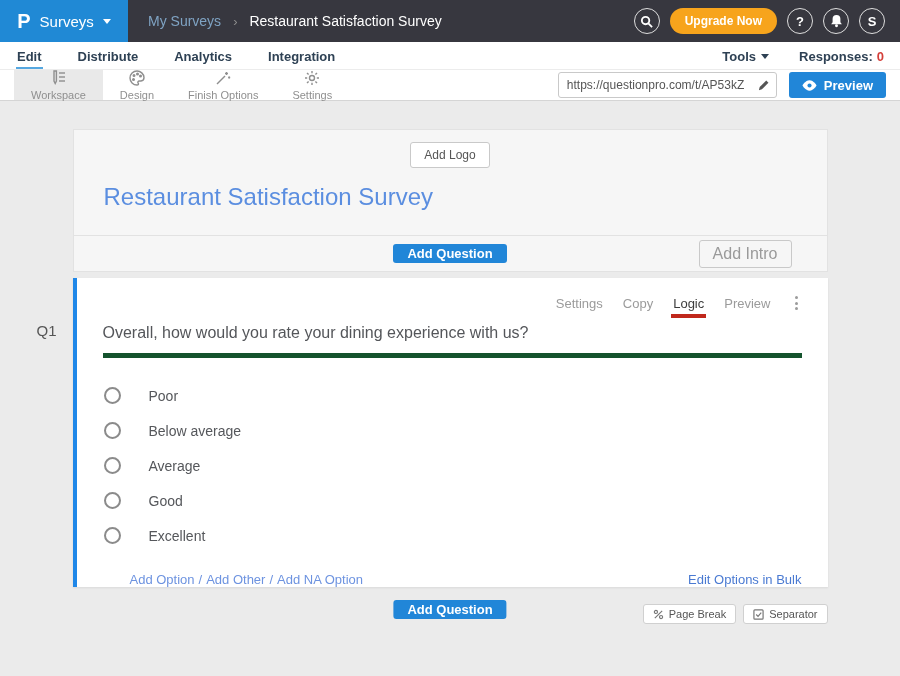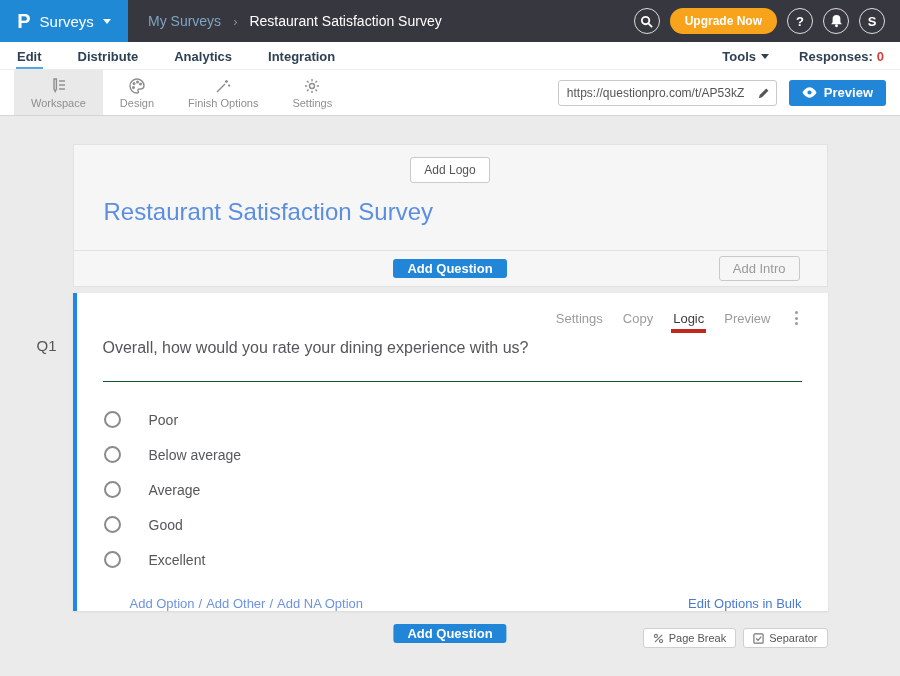--- a/index.html
+++ b/index.html
@@ -32,21 +32,21 @@
              padding:3px 1px 5px; cursor:pointer; }
   .nav-tab.active { border-bottom:2px solid #55a7e0; padding-bottom:3px; }
   .nav-right { margin-left:auto; display:flex; gap:30px; align-items:center;
                font-size:13px; font-weight:700; color:#2e4154; padding-bottom:5px; }
   .tools-btn { display:flex; align-items:center; gap:5px; cursor:pointer; }
   .tools-btn .caret-down { border-top-color:#2e4154; }
   .responses { cursor:default; }
   .responses-count { color:#d43f3a; margin-left:4px; }
 
   
-  .toolbar { height:47px; background:#fff; border-top:1px solid #ececec;
+  .toolbar { height:32px; background:#fff; border-top:1px solid #ececec;
              border-bottom:1px solid #d5d5d5; display:flex; align-items:stretch; padding:0 14px; }
   .tool-item { display:flex; flex-direction:column; align-items:center; justify-content:center;
                padding:0 17px; color:#8f8f8f; font-size:11px; gap:2px; cursor:pointer; }
   .tool-item.selected { background:#e9e9e9; }
   .tool-icon { width:19px; height:19px; display:flex; align-items:center; justify-content:center; }
   .tool-icon svg { display:block; }
   .toolbar-right { margin-left:auto; display:flex; align-items:center; gap:12px; }
   .url-box { display:flex; align-items:center; border:1px solid #c9c9c9; border-radius:3px;
              height:26px; background:#fff; overflow:hidden; }
   .url-input { border:none; outline:none; font-size:12px; color:#555; width:193px; padding:0 8px;
@@ -63,38 +63,38 @@
 
   .header-card { background:#f6f6f6; border:1px solid #e2e2e2; }
   .addlogo-row { display:flex; justify-content:center; padding-top:12px; }
   .add-logo-btn { background:#fff; border:1px solid #c9c9c9; border-radius:3px; font-size:12px;
                   color:#555; padding:5px 13px; cursor:pointer; font-family:"Liberation Sans", sans-serif; }
   .survey-title { color:#5b8ee0; font-size:24px; font-weight:400; padding:15px 30px 24px; }
   .header-actions { border-top:1px solid #e2e2e2; position:relative; height:36px;
                     display:flex; align-items:center; justify-content:center; }
   .btn-blue { background:#2186d8; color:#fff; border:none; border-radius:3px; font-size:13px;
               font-weight:700; padding:2px 14px; cursor:pointer; font-family:"Liberation Sans", sans-serif; }
-  .add-intro-btn { position:absolute; right:27px; background:transparent; border:1px solid #c9c9c9;
-                   border-radius:3px; color:#9a9a9a; font-size:13px; padding:4px 13px; cursor:pointer;
+  .add-intro-btn { position:absolute; right:35px; background:transparent; border:1px solid #c9c9c9;
+                   border-radius:3px; color:#9a9a9a; font-size:16px; padding:4px 13px; cursor:pointer;
                    font-family:"Liberation Sans", sans-serif; }
 
   
   .question-card { background:#fff; border-left:4px solid #1f87e8; margin-top:6px;
                    padding:16px 26px 0; position:relative; box-shadow:0 1px 2px rgba(0,0,0,.08); }
   .q-label { position:absolute; left:-40px; top:44px; color:#555; font-size:15px; }
   .q-menu { display:flex; justify-content:flex-end; gap:20px; color:#9b9b9b; font-size:13px;
             align-items:center; }
   .q-menu-item { cursor:pointer; }
   .q-menu-item.logic { color:#3c3c3c; position:relative; }
   .logic-underline { position:absolute; left:-2px; right:-2px; bottom:-7px; height:4px;
                      background:#c0281c; }
   .dots-btn { display:flex; flex-direction:column; gap:2.5px; cursor:pointer; padding:2px 4px; }
   .dots-btn i { width:3px; height:3px; border-radius:50%; background:#9b9b9b; display:block; }
-  .q-text { font-size:16px; color:#54565a; margin-top:12px; padding-bottom:24px;
-            border-bottom:1px solid #14532d; cursor:text; }
+  .q-text { font-size:16px; color:#54565a; margin-top:12px; padding-bottom:11px;
+            border-bottom:5px solid #14532d; cursor:text; }
   .options { margin-top:20px; padding-left:1px; }
   .option-row { display:flex; align-items:center; gap:28px; height:35px; }
   .radio { width:17px; height:17px; border:2px solid #8b8b8b; border-radius:50%; flex:0 0 auto;
            cursor:pointer; }
   .option-label { font-size:14px; color:#55575b; }
   .links-row { display:flex; justify-content:space-between; align-items:center; margin-top:19px;
                font-size:13px; padding-left:27px; }
   .links-left { color:#6d93e0; }
   .links-left a { color:#6d93e0; text-decoration:none; cursor:pointer; }
   .link-sep { margin:0 4px; }

